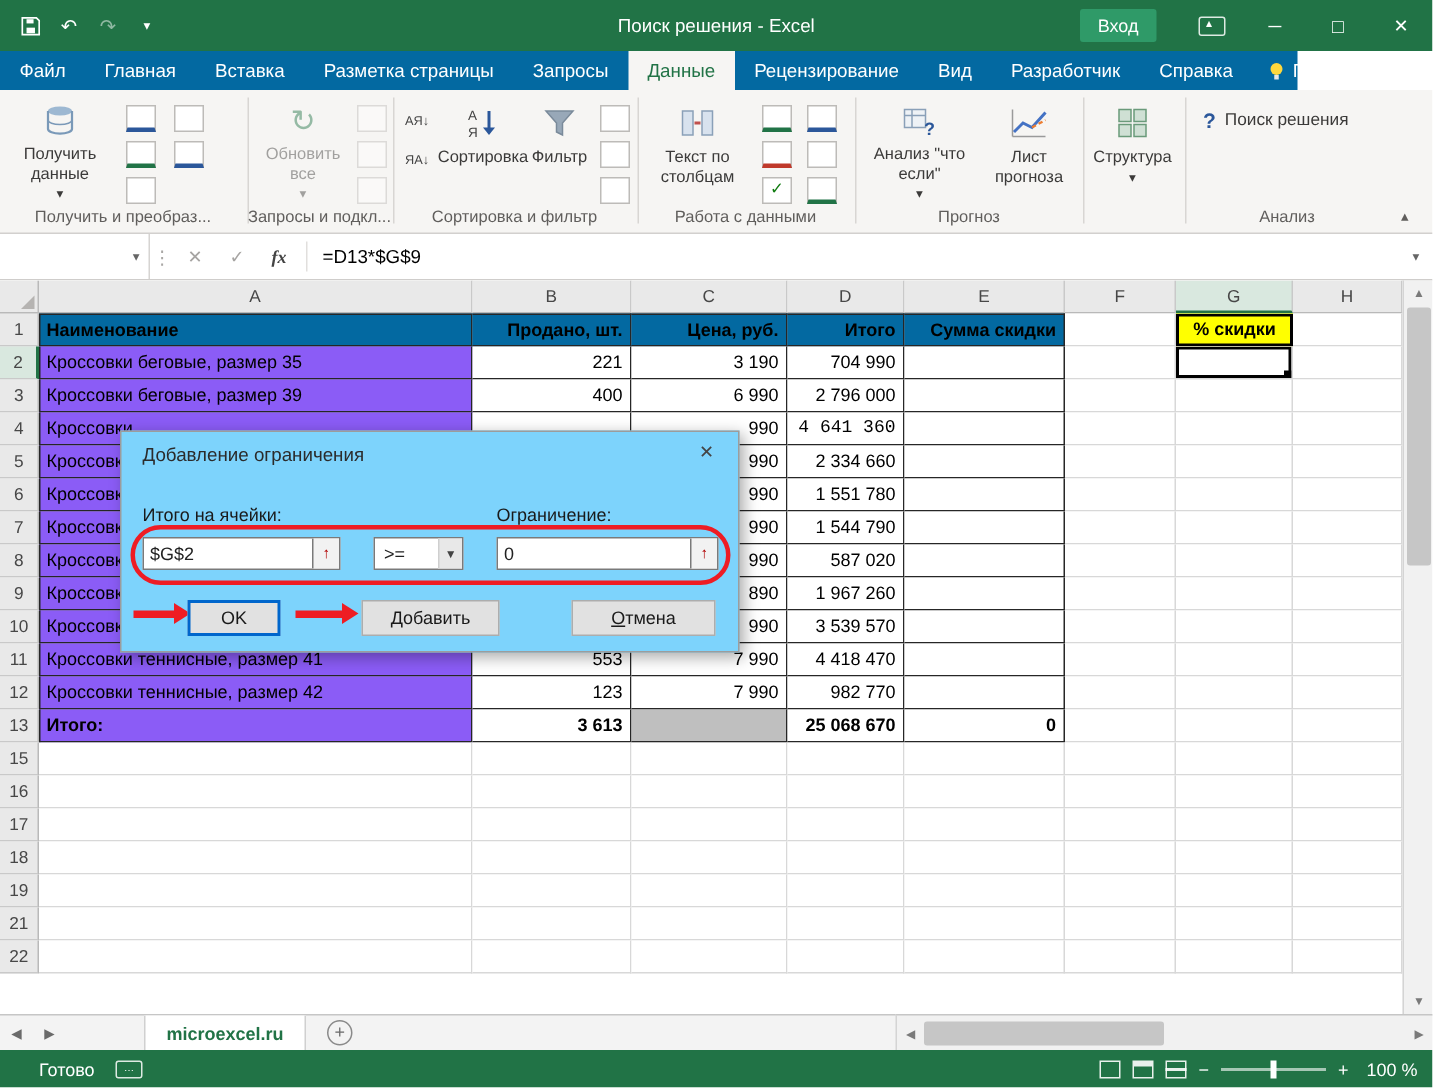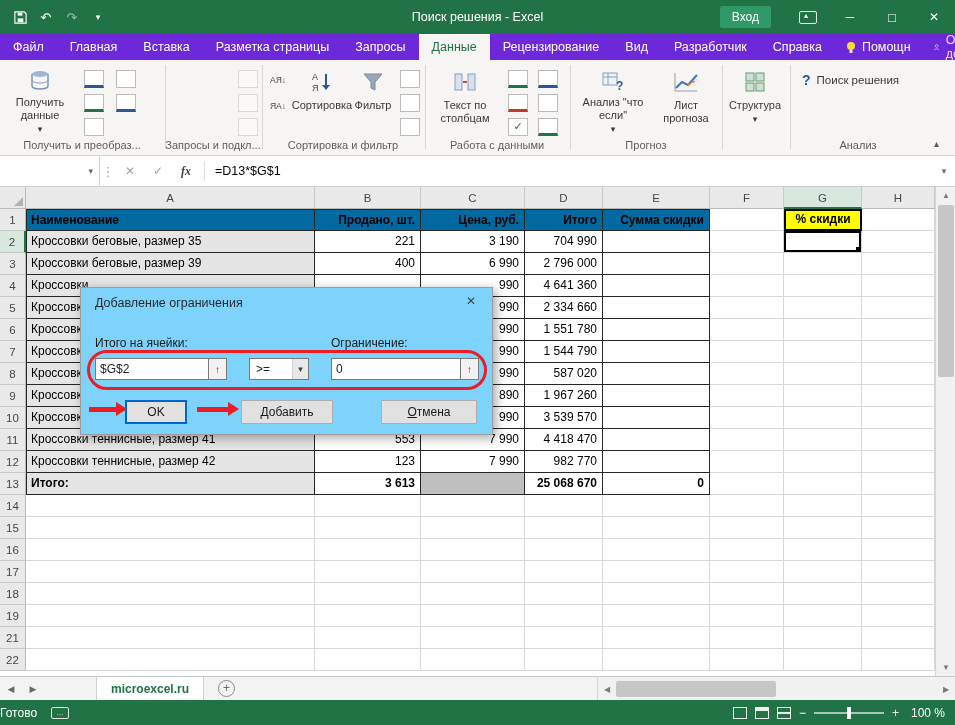--- a/index.html
+++ b/index.html
@@ -17,21 +17,21 @@
   #wtitle{position:absolute;left:50%;top:10px;transform:translateX(-50%);font-size:12.5px}
   .tb-right{margin-left:auto;display:flex;align-items:center;height:100%}
   .signin{background:#2f9a68;height:22px;line-height:22px;padding:0 12px;border-radius:2px;
           font-size:12px;margin-right:16px;cursor:default}
   .win-ic{width:42px;height:34px;display:flex;align-items:center;justify-content:center;font-size:12px}
   .g-min::before{content:"\2500"} .g-max::before{content:"\25A1";font-size:13px} .g-close::before{content:"\2715"}
   .ribopt{width:18px;height:13px;border:1px solid rgba(255,255,255,.85);border-radius:2px;position:relative}
   .ribopt::after{content:"\25B4";position:absolute;left:4px;top:-1px;font-size:8px;color:#fff}
 
   
-  #tabsrow{position:absolute;top:34px;left:0;width:955px;height:26px;background:#6d28d9;
+  #tabsrow{position:absolute;top:34px;left:0;width:865px;height:26px;background:#0369a1;
            display:flex;align-items:stretch;color:#fff;font-size:12.5px}
   .rtab{padding:0 13px;display:flex;align-items:center;white-space:nowrap}
   .rtab.active{background:#f6f5f3;color:#217346}
   .helper{display:flex;align-items:center;gap:5px;padding:0 10px}
   .share{margin-left:auto;display:flex;align-items:center;gap:6px;padding:0 12px;opacity:.85}
 
   
   #ribbon{position:absolute;top:60px;left:0;width:955px;height:96px;background:#f6f5f3;
           border-bottom:1px solid #d2d0ce;font-size:11px;color:#3b3a39}
   .gsep{position:absolute;top:5px;height:84px;width:1px;background:#d8d6d3}
@@ -83,21 +83,21 @@
   .colhdr.hlc{background:#d9e8df;border-bottom:2px solid #217346}
   .grow{display:flex;height:22px}
   .rowhdr{width:26px;height:22px;line-height:22px;text-align:center;font-size:11.5px;color:#474747;
           background:#e9e9e9;border-right:1px solid #b9b9b9;border-bottom:1px solid #c9c9c9}
   .rowhdr.hlr{background:#d9e8df;border-right:2px solid #217346}
   .cell{height:22px;line-height:21px;font-size:12px;overflow:hidden;white-space:nowrap;color:#000}
   .gc{border-right:1px solid #d8d8d8;border-bottom:1px solid #d8d8d8;background:#fff}
   .tc{border-right:1px solid #262626;border-bottom:1px solid #262626;background:#fff}
   .bt{border-top:1px solid #262626} .bl{border-left:1px solid #262626}
   .green{background:#0369a1;font-weight:bold}
-  .tan{background:#e5e5e5}
+  .tan{background:#8b5cf6}
   .yellow{background:#ffff00;font-weight:bold;box-shadow:inset 0 0 0 2px #000}
   .graycell{background:#bfbfbf}
   .sel{box-shadow:inset 0 0 0 2px #000;position:relative}
   .sel::after{content:'';position:absolute;right:0;bottom:0;width:5px;height:5px;background:#000}
   .num{text-align:right;padding-right:5px}
   .left{padding-left:4px} .center{text-align:center} .bold{font-weight:bold}
 
   
   #vscroll{position:absolute;left:935px;top:187px;width:20px;height:489px;background:#f1f1f1;
            border-left:1px solid #d4d4d4}
@@ -118,21 +118,21 @@
   .addsheet::before{content:"+"}
   #hscroll{position:absolute;left:597px;top:676px;width:358px;height:24px;background:#f1f1f1;
            border-top:1px solid #c6c6c6;border-left:1px solid #d4d4d4}
   .harrow{position:absolute;top:0;width:18px;height:24px;display:flex;align-items:center;
           justify-content:center;font-size:8px;color:#7a7a7a}
   #hthumb{position:absolute;left:18px;top:4px;width:160px;height:16px;background:#c6c6c6;border-radius:2px}
 
   
   #statusbar{position:absolute;top:700px;left:0;width:955px;height:25px;background:#217346;
              display:flex;align-items:center;color:#fff;font-size:12px}
-  #statusbar .mode{padding-left:0}
+  #statusbar .mode{padding-left:26px}
   .kbicon{width:18px;height:12px;border:1px solid rgba(255,255,255,.85);border-radius:2px;margin-left:14px;
           display:flex;align-items:center;justify-content:center;font-size:7px;color:#fff}
   .kbicon::after{content:"\2026"}
   .sb-right{margin-left:auto;display:flex;align-items:center;gap:8px;padding-right:10px}
   .view-ic{width:14px;height:12px;border:1px solid rgba(255,255,255,.9)}
   .view-ic.v2{border-top:4px solid rgba(255,255,255,.9)}
   .view-ic.v3{background:linear-gradient(transparent 4px,rgba(255,255,255,.9) 4px,rgba(255,255,255,.9) 6px,transparent 6px)}
   .zminus::before{content:"\2212"} .zplus::before{content:"+"}
   .ztrack{width:70px;height:2px;background:rgba(255,255,255,.6);position:relative}
   .zthumb{position:absolute;left:33px;top:-5px;width:4px;height:12px;background:#fff}
@@ -235,20 +235,25 @@
     <span>Получить данные</span>
     <span class="ddarr"></span>
   </div>
   <span class="smic accent-b" style="left:84px;top:10px"></span>
   <span class="smic accent-g" style="left:84px;top:34px"></span>
   <span class="smic" style="left:84px;top:58px"></span>
   <span class="smic" style="left:116px;top:10px"></span>
   <span class="smic accent-b" style="left:116px;top:34px"></span>
   <div class="gsep" style="left:165px"></div>
 
+  <div class="bigbtn grayed" style="left:170px;width:64px">
+    <span class="bicon g-refresh"></span>
+    <span>Обновить все</span>
+    <span class="ddarr"></span>
+  </div>
   <span class="smic grayed" style="left:238px;top:10px"></span>
   <span class="smic grayed" style="left:238px;top:34px"></span>
   <span class="smic grayed" style="left:238px;top:58px"></span>
   <div class="gsep" style="left:262px"></div>
 
   <span class="sorticon" style="left:266px;top:10px">АЯ↓</span>
   <span class="sorticon" style="left:266px;top:36px">ЯА↓</span>
   <div class="bigbtn" style="left:294px;width:56px">
     <span class="bicon">
       <svg width="24" height="24" viewBox="0 0 24 24">
@@ -346,21 +351,21 @@
 <div id="fbar">
   <div class="namebox">
     <span></span>
     <span class="nbarr"></span>
   </div>
   <span class="fbdots"></span>
   <span class="fbic g-x"></span>
   <span class="fbic g-ck"></span>
   <span class="fbic fbfx"></span>
   <span class="fbdiv"></span>
-  <div id="formula">=D13*$G$1</div>
+  <div id="formula">=D13*$G$9</div>
   <span class="fbexp"></span>
 </div>
 
 <div id="grid-root">
     <div class="ghead">
       <div class="corner"></div>
       <div class="colhdr" style="width: 289px;">A</div>
       <div class="colhdr" style="width: 106px;">B</div>
       <div class="colhdr" style="width: 104px;">C</div>
       <div class="colhdr" style="width: 78px;">D</div>
@@ -400,21 +405,21 @@
       <div class="cell tc num" style="width: 107px;"></div>
       <div class="cell gc" style="width: 74px;"></div>
       <div class="cell gc" style="width: 78px;"></div>
       <div class="cell gc" style="width: 73px;"></div>
     </div>
     <div class="grow">
       <div class="rowhdr">4</div>
       <div class="cell tc tan left bl" style="width: 289px;">Кроссовки</div>
       <div class="cell tc num" style="width: 106px;"></div>
       <div class="cell tc num" style="width: 104px;">990</div>
-      <div class="cell tc num" style="width: 78px;">4 641 360</div>
+      <div class="cell tc num" style="width: 78px; font-family: Liberation Mono, monospace;">4 641 360</div>
       <div class="cell tc num" style="width: 107px;"></div>
       <div class="cell gc" style="width: 74px;"></div>
       <div class="cell gc" style="width: 78px;"></div>
       <div class="cell gc" style="width: 73px;"></div>
     </div>
     <div class="grow">
       <div class="rowhdr">5</div>
       <div class="cell tc tan left bl" style="width: 289px;">Кроссовки</div>
       <div class="cell tc num" style="width: 106px;"></div>
       <div class="cell tc num" style="width: 104px;">990</div>
@@ -501,31 +506,20 @@
       <div class="cell gc" style="width: 78px;"></div>
       <div class="cell gc" style="width: 73px;"></div>
     </div>
     <div class="grow">
       <div class="rowhdr">13</div>
       <div class="cell tc tan left bl bold" style="width: 289px;">Итого:</div>
       <div class="cell tc num bold" style="width: 106px;">3 613</div>
       <div class="cell tc graycell" style="width: 104px;"></div>
       <div class="cell tc num bold" style="width: 78px;">25 068 670</div>
       <div class="cell tc num bold" style="width: 107px;">0</div>
-      <div class="cell gc" style="width: 74px;"></div>
-      <div class="cell gc" style="width: 78px;"></div>
-      <div class="cell gc" style="width: 73px;"></div>
-    </div>
-    <div class="grow">
-      <div class="rowhdr">14</div>
-      <div class="cell gc" style="width: 289px;"></div>
-      <div class="cell gc" style="width: 106px;"></div>
-      <div class="cell gc" style="width: 104px;"></div>
-      <div class="cell gc" style="width: 78px;"></div>
-      <div class="cell gc" style="width: 107px;"></div>
       <div class="cell gc" style="width: 74px;"></div>
       <div class="cell gc" style="width: 78px;"></div>
       <div class="cell gc" style="width: 73px;"></div>
     </div>
     <div class="grow">
       <div class="rowhdr">15</div>
       <div class="cell gc" style="width: 289px;"></div>
       <div class="cell gc" style="width: 106px;"></div>
       <div class="cell gc" style="width: 104px;"></div>
       <div class="cell gc" style="width: 78px;"></div>

